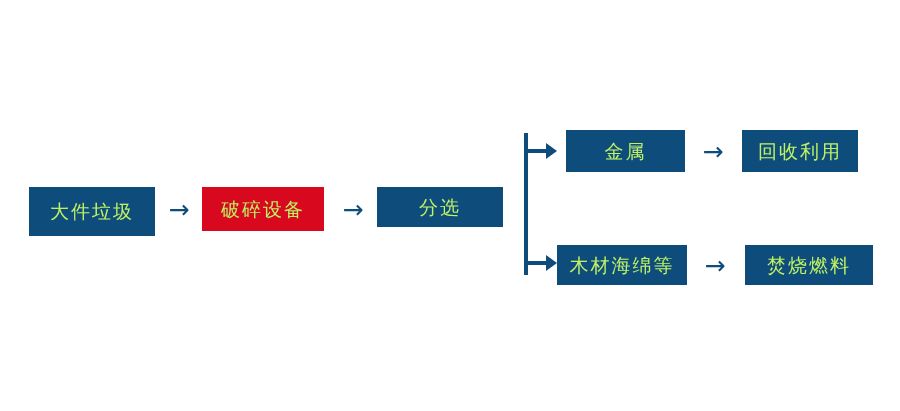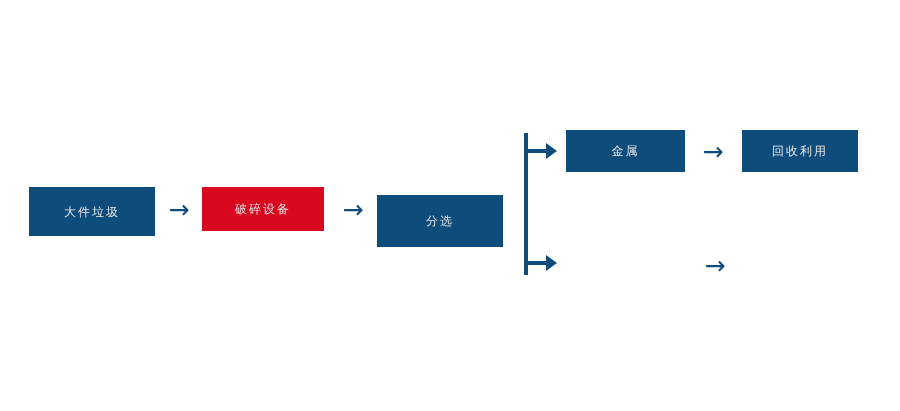--- a/index.html
+++ b/index.html
@@ -14,22 +14,22 @@
     background: #ffffff;
     overflow: hidden;
     font-family: "DejaVu Sans", "Liberation Sans", sans-serif;
   }
   .node {
     position: absolute;
     box-sizing: border-box;
     display: flex;
     align-items: center;
     justify-content: center;
-    color: #e5e5e5;
-    font-size: 12px;
+    color: #bef264;
+    font-size: 19px;
     letter-spacing: 2px;
     font-weight: 400;
     line-height: 1;
     white-space: nowrap;
     user-select: none;
   }
   .node.primary { background: #0e4c7c; }
   .node.accent  { background: #d8091f; }
 
   .arrow {
@@ -67,33 +67,35 @@
 <div id="canvas">
 
   <div class="node primary" style="left:29px; top:187px; width:126px; height:49px;">大件垃圾</div>
 
   <div class="arrow" style="left:163px; top:193px; width:32px; height:32px;">→</div>
 
   <div class="node accent" style="left:202px; top:187px; width:122px; height:44px;">破碎设备</div>
 
   <div class="arrow" style="left:337px; top:193px; width:32px; height:32px;">→</div>
 
-  <div class="node primary" style="left:377px; top:195px; width:126px; height:52px;">分选</div>
+  <div class="node primary" style="left:377px; top:187px; width:126px; height:40px;">分选</div>
 
   <div class="trunk" style="left:524px; top:133px; width:4px; height:142px;"></div>
 
   <div class="branch-stem" style="left:524px; top:149px; width:24px; height:4px;"></div>
   <div class="branch-head" style="left:546px; top:143px;"></div>
 
   <div class="branch-stem" style="left:524px; top:261px; width:24px; height:4px;"></div>
   <div class="branch-head" style="left:546px; top:255px;"></div>
 
   <div class="node primary" style="left:566px; top:130px; width:119px; height:42px;">金属</div>
 
   <div class="arrow" style="left:697px; top:135px; width:32px; height:32px;">→</div>
 
   <div class="node primary" style="left:742px; top:130px; width:116px; height:42px;">回收利用</div>
 
+  <div class="node primary" style="left:557px; top:245px; width:130px; height:40px;">木材海绵等</div>
 
   <div class="arrow" style="left:699px; top:249px; width:32px; height:32px;">→</div>
 
+  <div class="node primary" style="left:745px; top:245px; width:128px; height:40px;">焚烧燃料</div>
 
 </div>
 
 </body></html>

